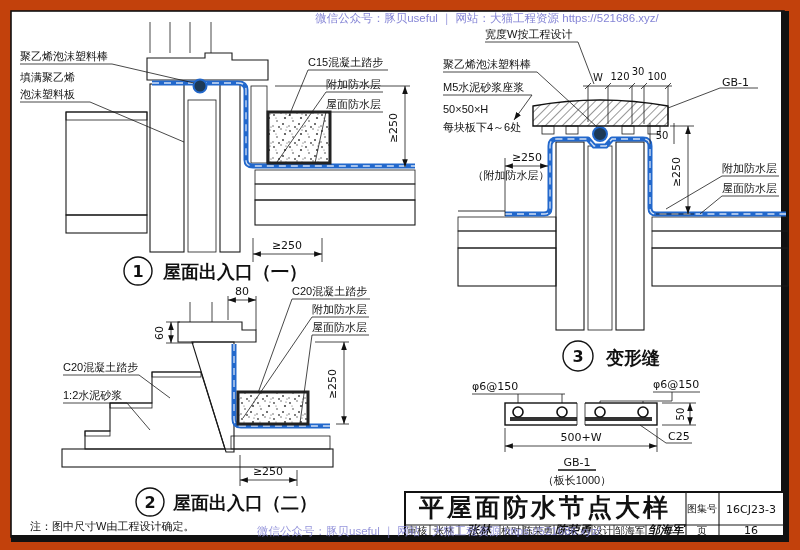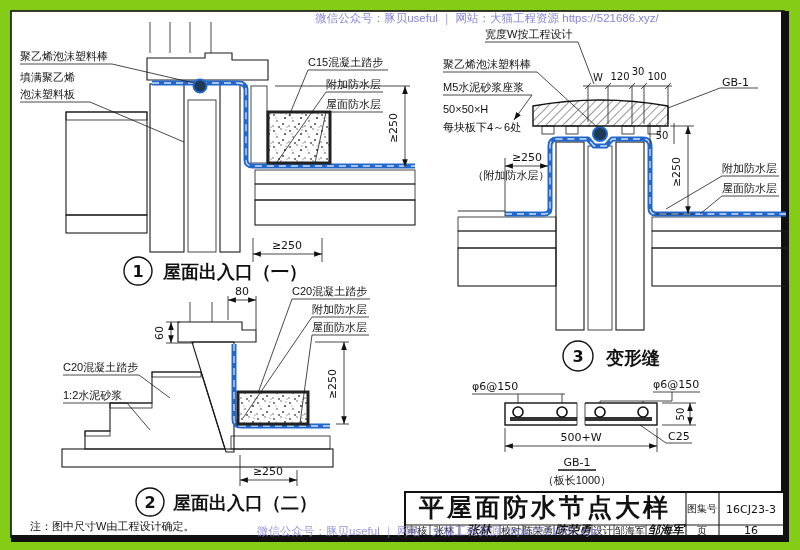--- a/index.html
+++ b/index.html
@@ -1,16 +1,16 @@
 <!DOCTYPE html>
 <html><head>
 <meta charset="utf-8">
 <style>
   html,body{margin:0;padding:0;background:#e9e9e9;}
-  #sheet{width:800px;height:550px;background:#84cc16;position:relative;font-family:"Liberation Sans",sans-serif;}
+  #sheet{width:800px;height:550px;background:#c2410c;position:relative;font-family:"Liberation Sans",sans-serif;}
   svg{display:block;}
   .ln{stroke:#1a1a1a;stroke-width:1.1;fill:none;}
   .thin{stroke:#1a1a1a;stroke-width:0.8;fill:none;}
   .lbl{font:11px "Liberation Sans",sans-serif;fill:#111;}
   .dim{font:11px "DejaVu Sans",sans-serif;fill:#111;}
   .small{font:10px "DejaVu Sans",sans-serif;fill:#111;}
   .cap{font:600 18px "Liberation Sans",sans-serif;fill:#111;}
   .capnum{font:600 16px "DejaVu Sans",sans-serif;fill:#111;}
   .blue{stroke:#2268cc;stroke-width:5;fill:none;stroke-linejoin:round;stroke-linecap:butt;}
   .bluedash{stroke:#ffffff;stroke-width:1.3;fill:none;stroke-linejoin:round;stroke-dasharray:7 5;opacity:.8;}

